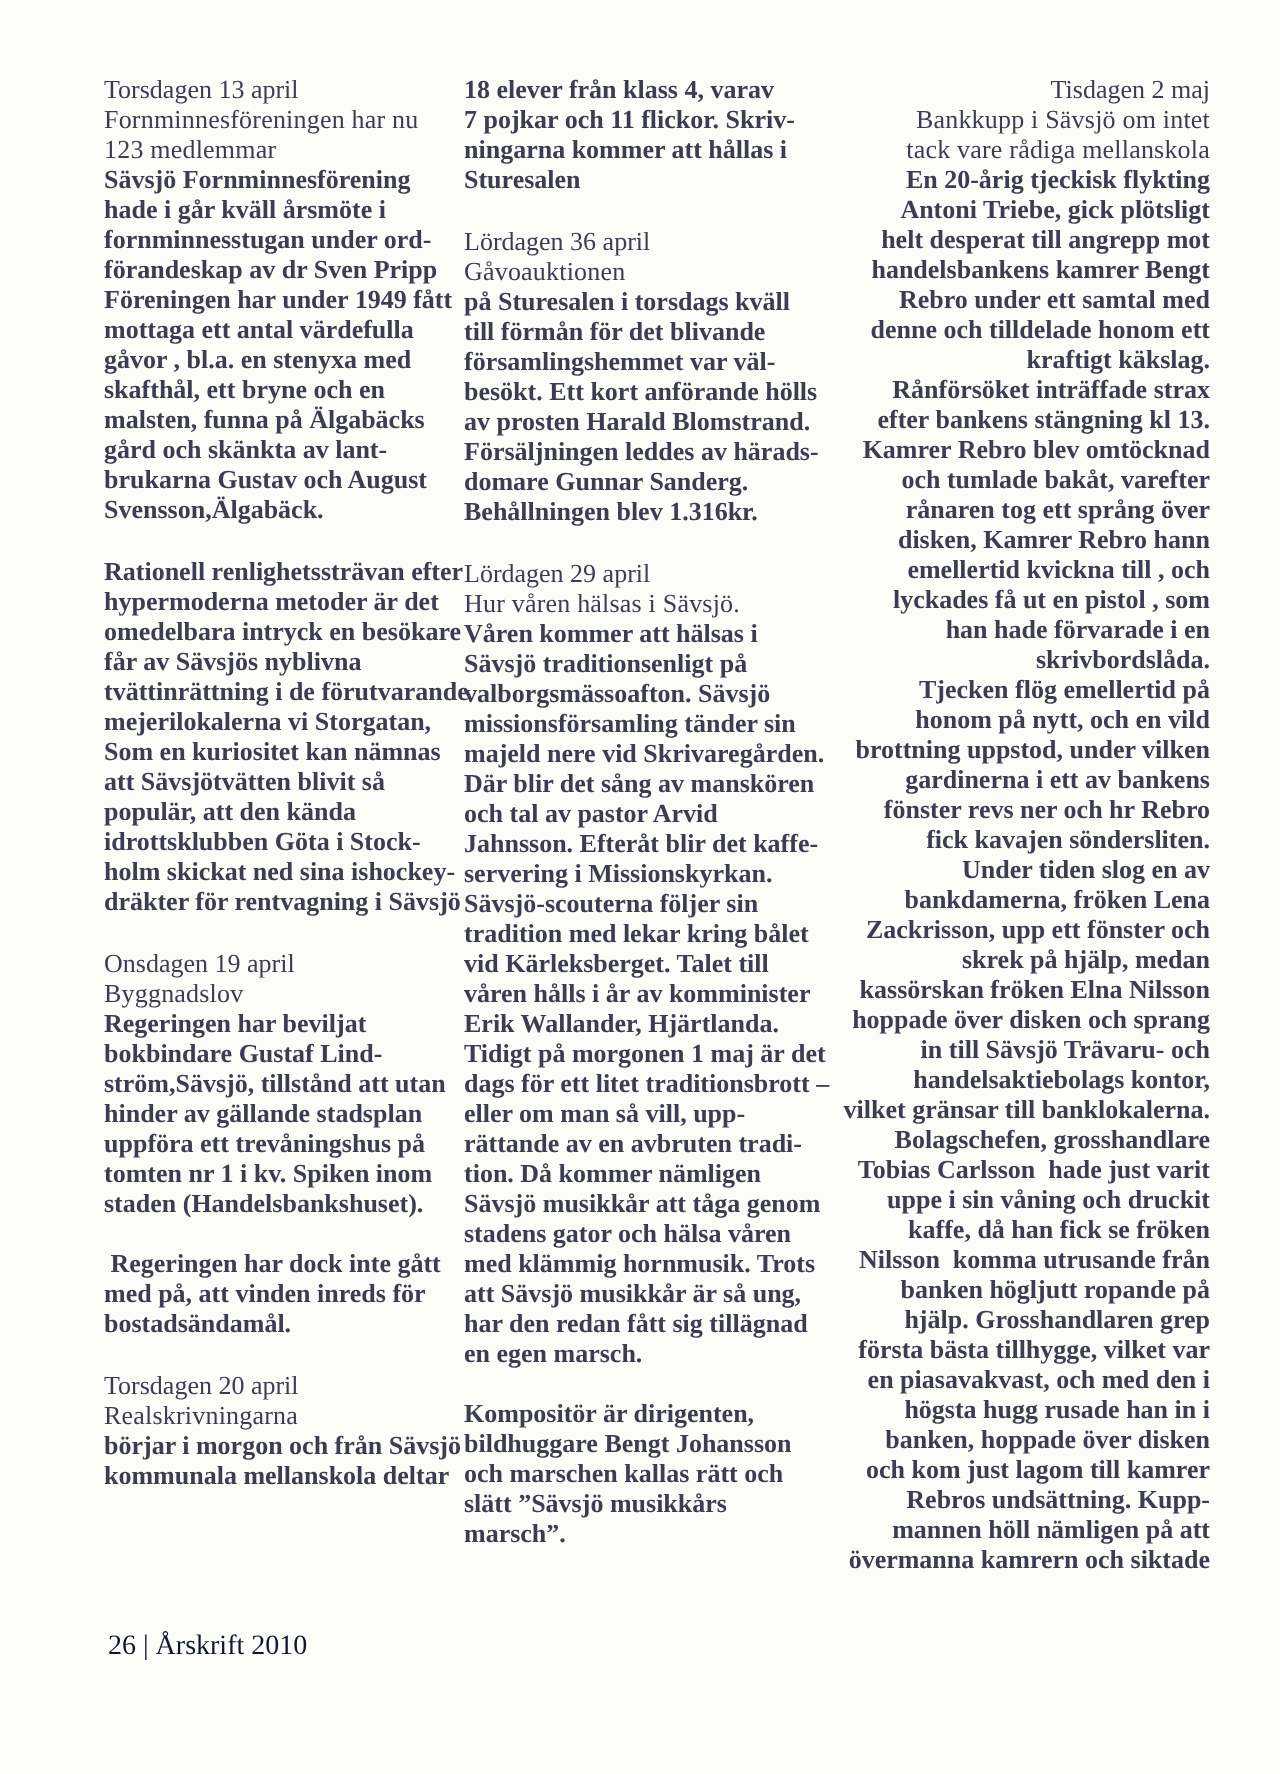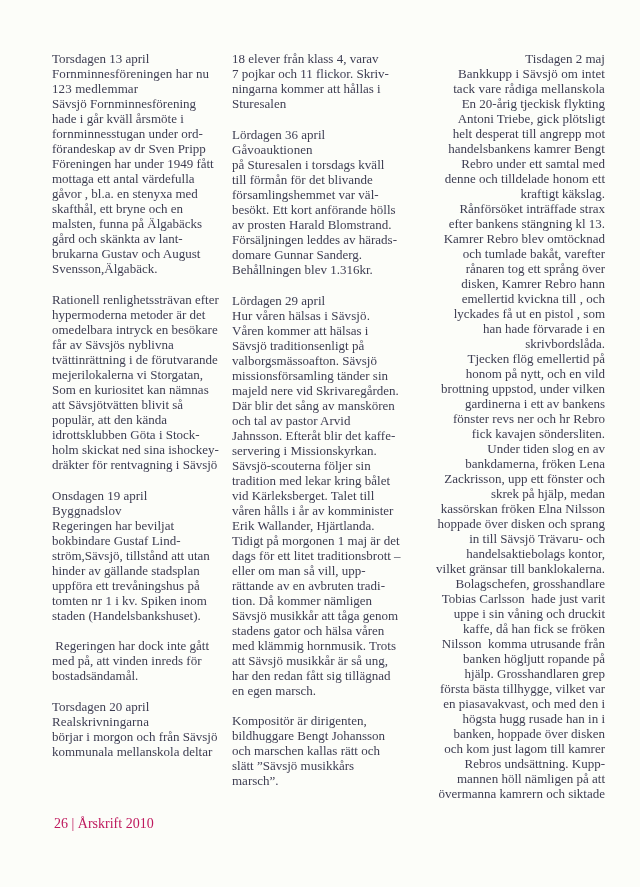--- a/index.html
+++ b/index.html
@@ -14,43 +14,44 @@
     height: 887px;
     background: #fcfdf9;
     overflow: hidden;
     font-family: "Liberation Serif", "DejaVu Serif", serif;
     color: #3d3d52;
     font-size: 13px;
     line-height: 15px;
   }
   .col {
     position: absolute;
-    top: 51px;
+    top: 37px;
   }
   .col-1 { left: 52px;  width: 196px; }
   .col-2 { left: 232px; width: 190px; }
   .col-3 { left: 407px; width: 198px; text-align: right; }
   .block { margin-bottom: 16px; }
   .date {
     white-space: pre-line;
   }
   .heading {
     font-weight: normal;
     white-space: pre-line;
     letter-spacing: 0.1px;
   }
   .body {
     white-space: pre-line;
+    font-weight: bold;
   }
   .footer {
     position: absolute;
     left: 54px;
     top: 816px;
     font-size: 14px;
-    color: #be185d;
+    color: #0f172a;
   }
 </style>
 </head>
 <body>
 
 <div class="page">
 
   <div class="col col-1">
     <div class="block">
       <div class="date">Torsdagen 13 april</div>

